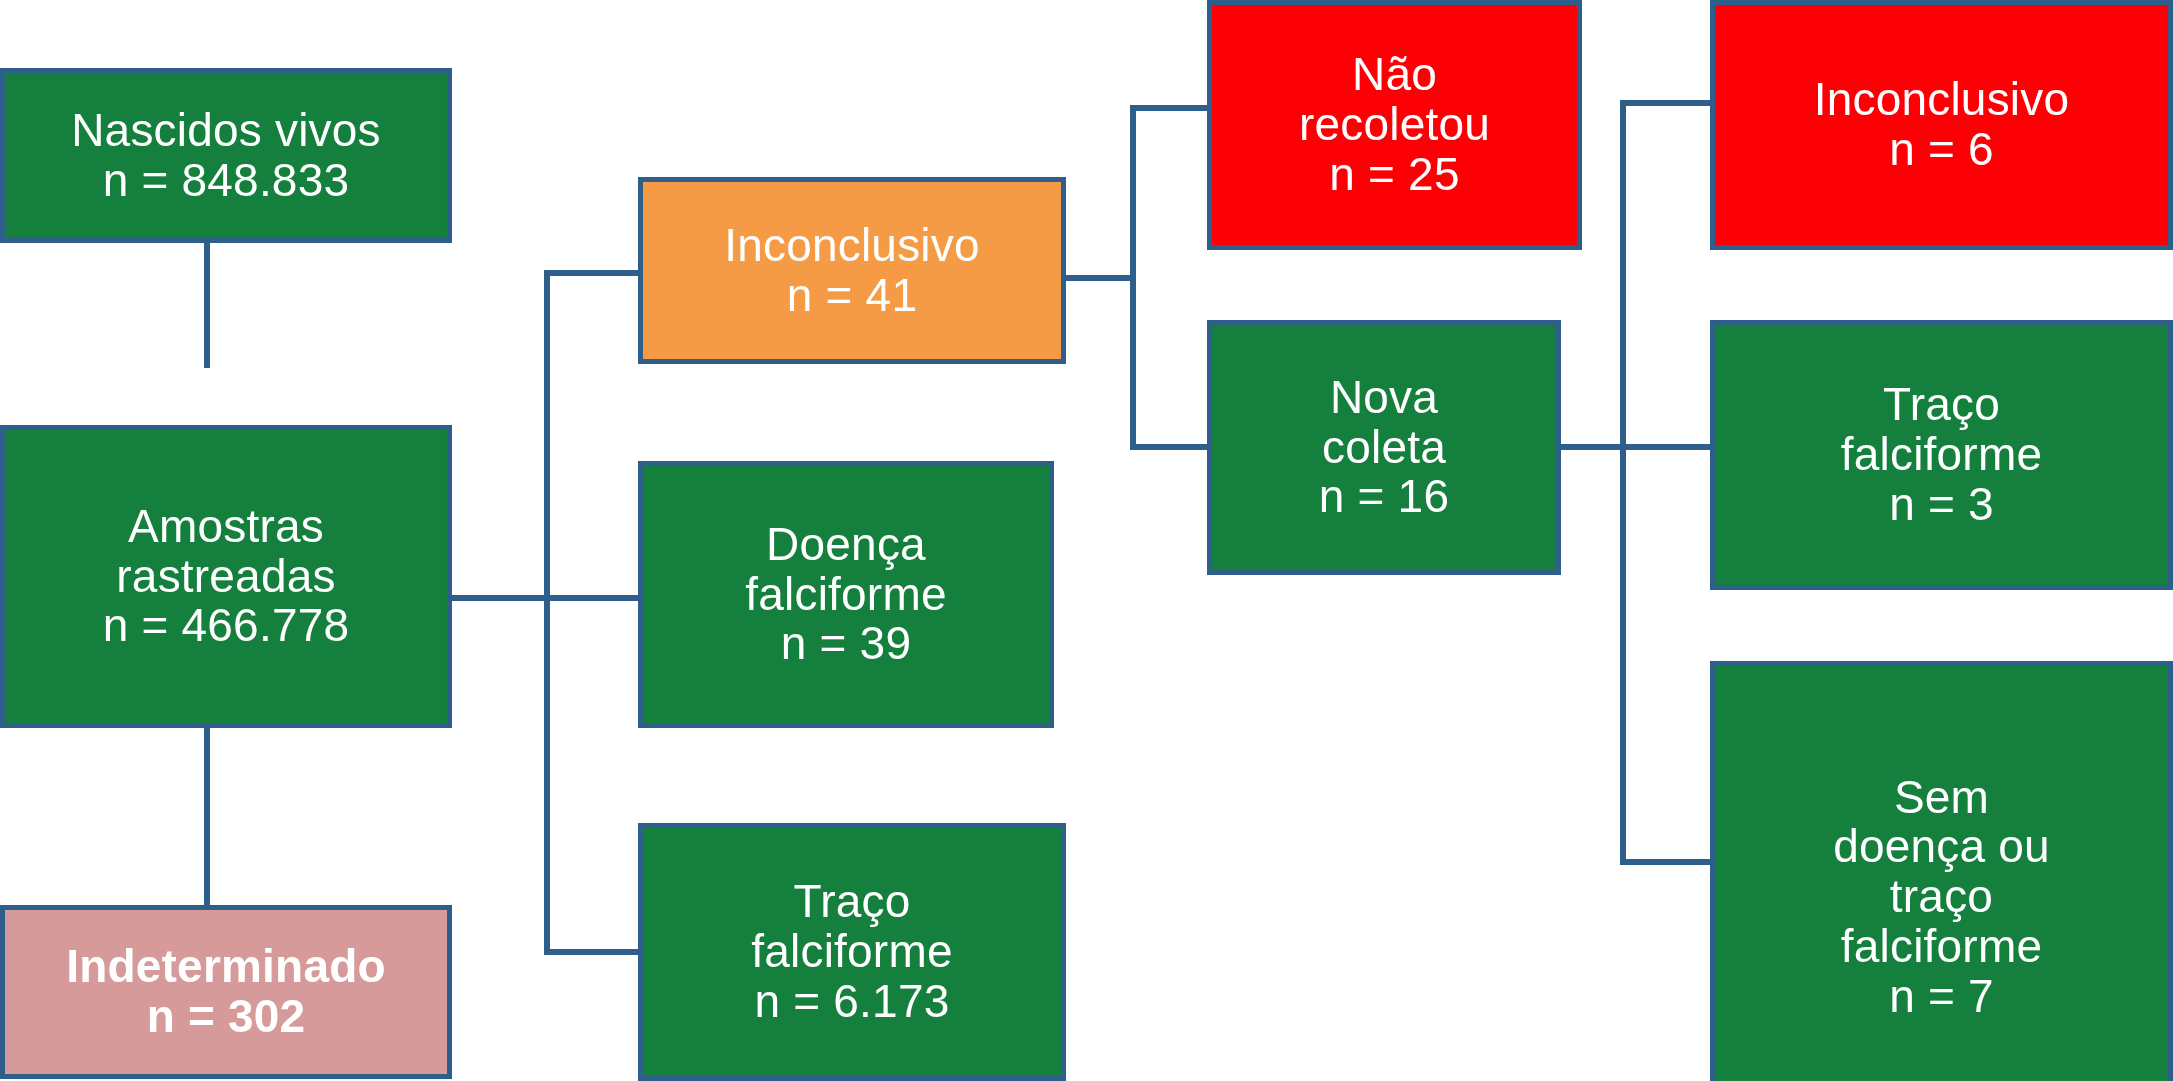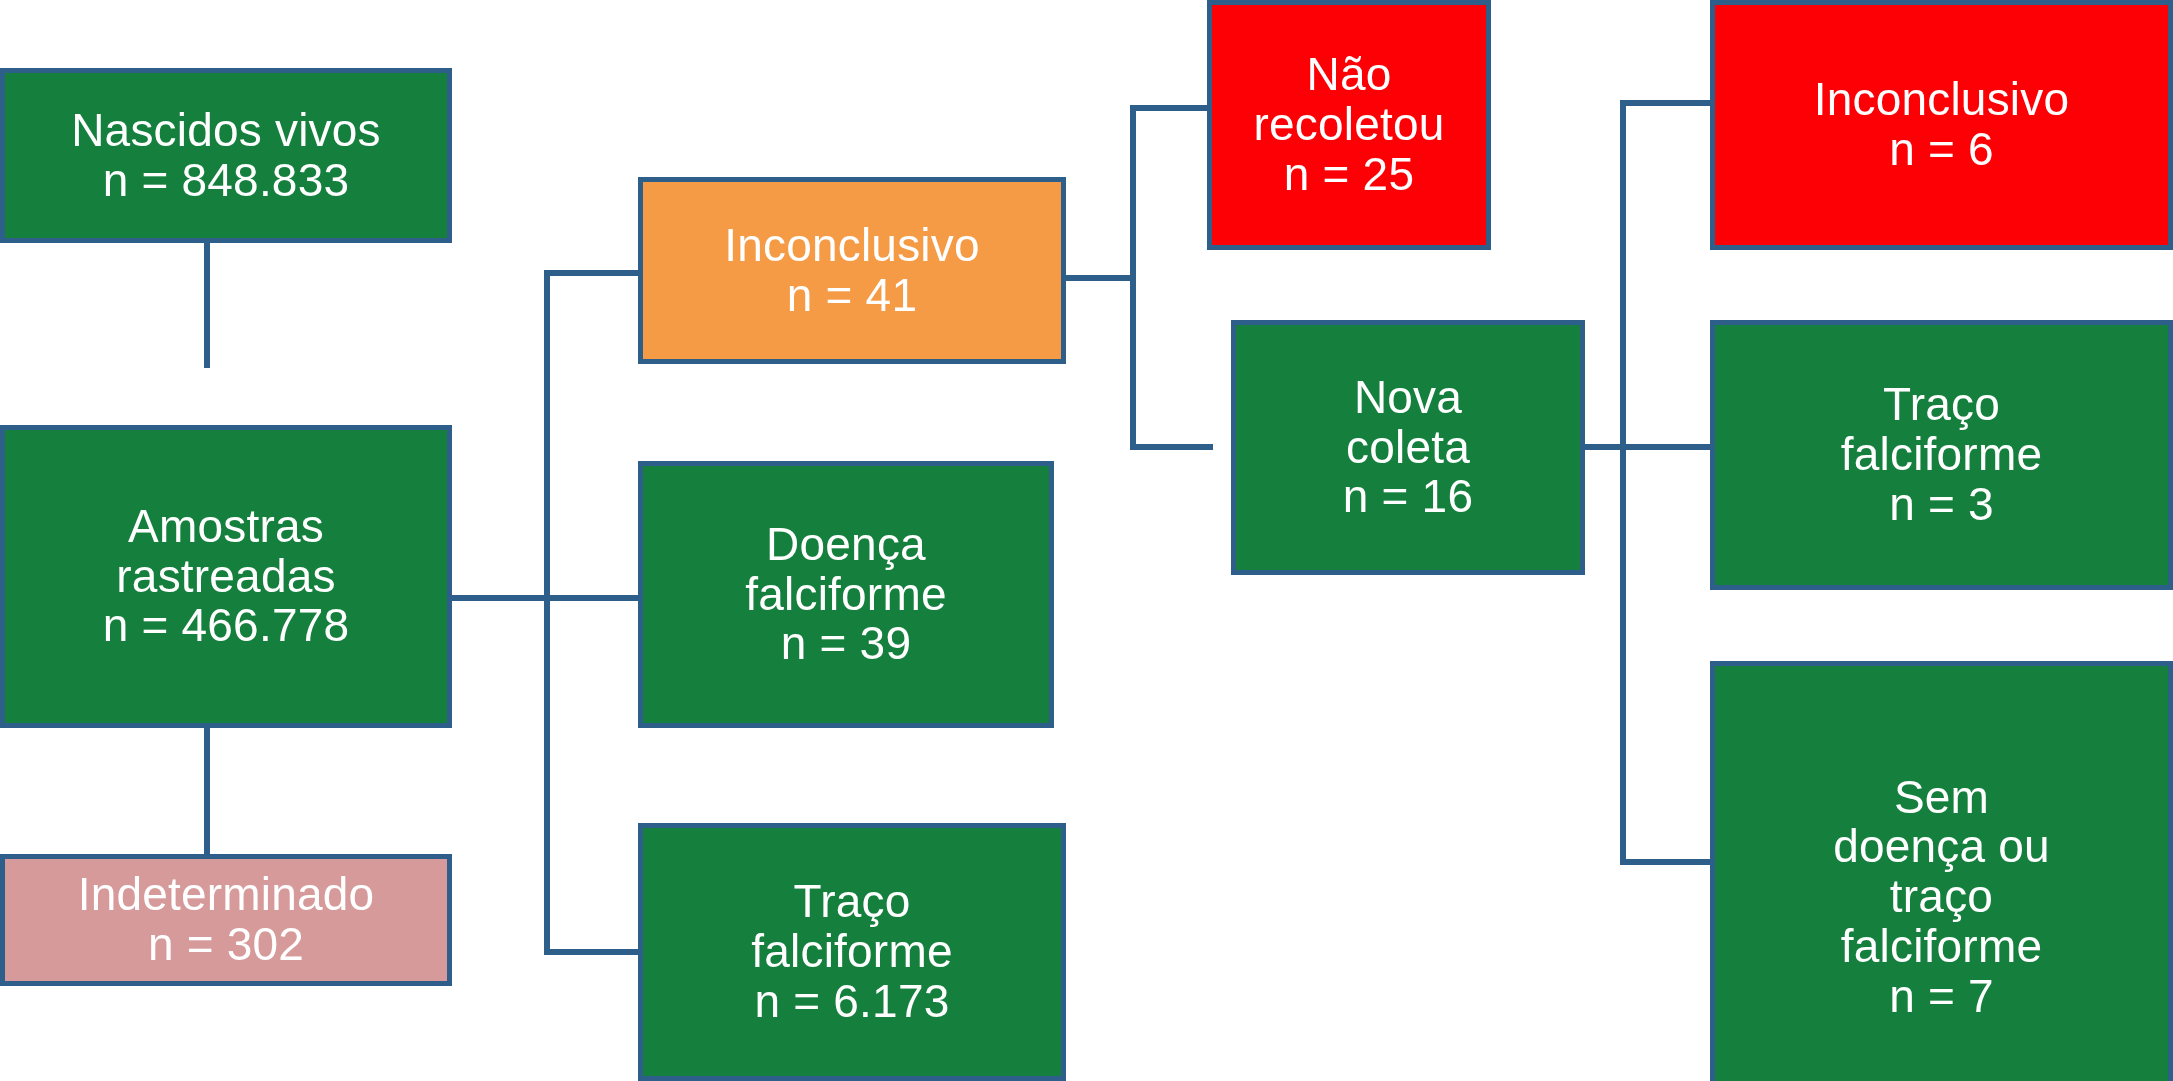--- a/index.html
+++ b/index.html
@@ -80,39 +80,39 @@
 
   <div class="conn h" style="left:1620px; top:859px; width:95px;"></div>
 
   <div class="node blue" style="left:0px; top:68px; width:452px; height:175px;">Nascidos vivos
 n = 848.833</div>
 
   <div class="node blue" style="left:0px; top:425px; width:452px; height:303px;">Amostras
 rastreadas
 n = 466.778</div>
 
-  <div class="node pink" style="left:0px; top:854px; width:452px; height:132px;">Indeterminado
+  <div class="node pink" style="left:0px; top:905px; width:452px; height:174px;font-weight:bold;">Indeterminado
 n = 302</div>
 
   <div class="node orange" style="left:638px; top:177px; width:428px; height:187px;">Inconclusivo
 n = 41</div>
 
   <div class="node blue" style="left:638px; top:461px; width:416px; height:267px;">Doença
 falciforme
 n = 39</div>
 
   <div class="node blue" style="left:638px; top:823px; width:428px; height:258px;">Traço
 falciforme
 n = 6.173</div>
 
-  <div class="node red" style="left:1207px; top:0px; width:284px; height:250px;">Não
+  <div class="node red" style="left:1207px; top:0px; width:375px; height:250px;">Não
 recoletou
 n = 25</div>
 
-  <div class="node blue" style="left:1207px; top:320px; width:354px; height:255px;margin-left:24px;">Nova
+  <div class="node blue" style="left:1207px; top:320px; width:354px; height:255px;">Nova
 coleta
 n = 16</div>
 
   <div class="node red" style="left:1710px; top:0px; width:463px; height:250px;">Inconclusivo
 n = 6</div>
 
   <div class="node blue" style="left:1710px; top:320px; width:463px; height:270px;">Traço
 falciforme
 n = 3</div>
 

